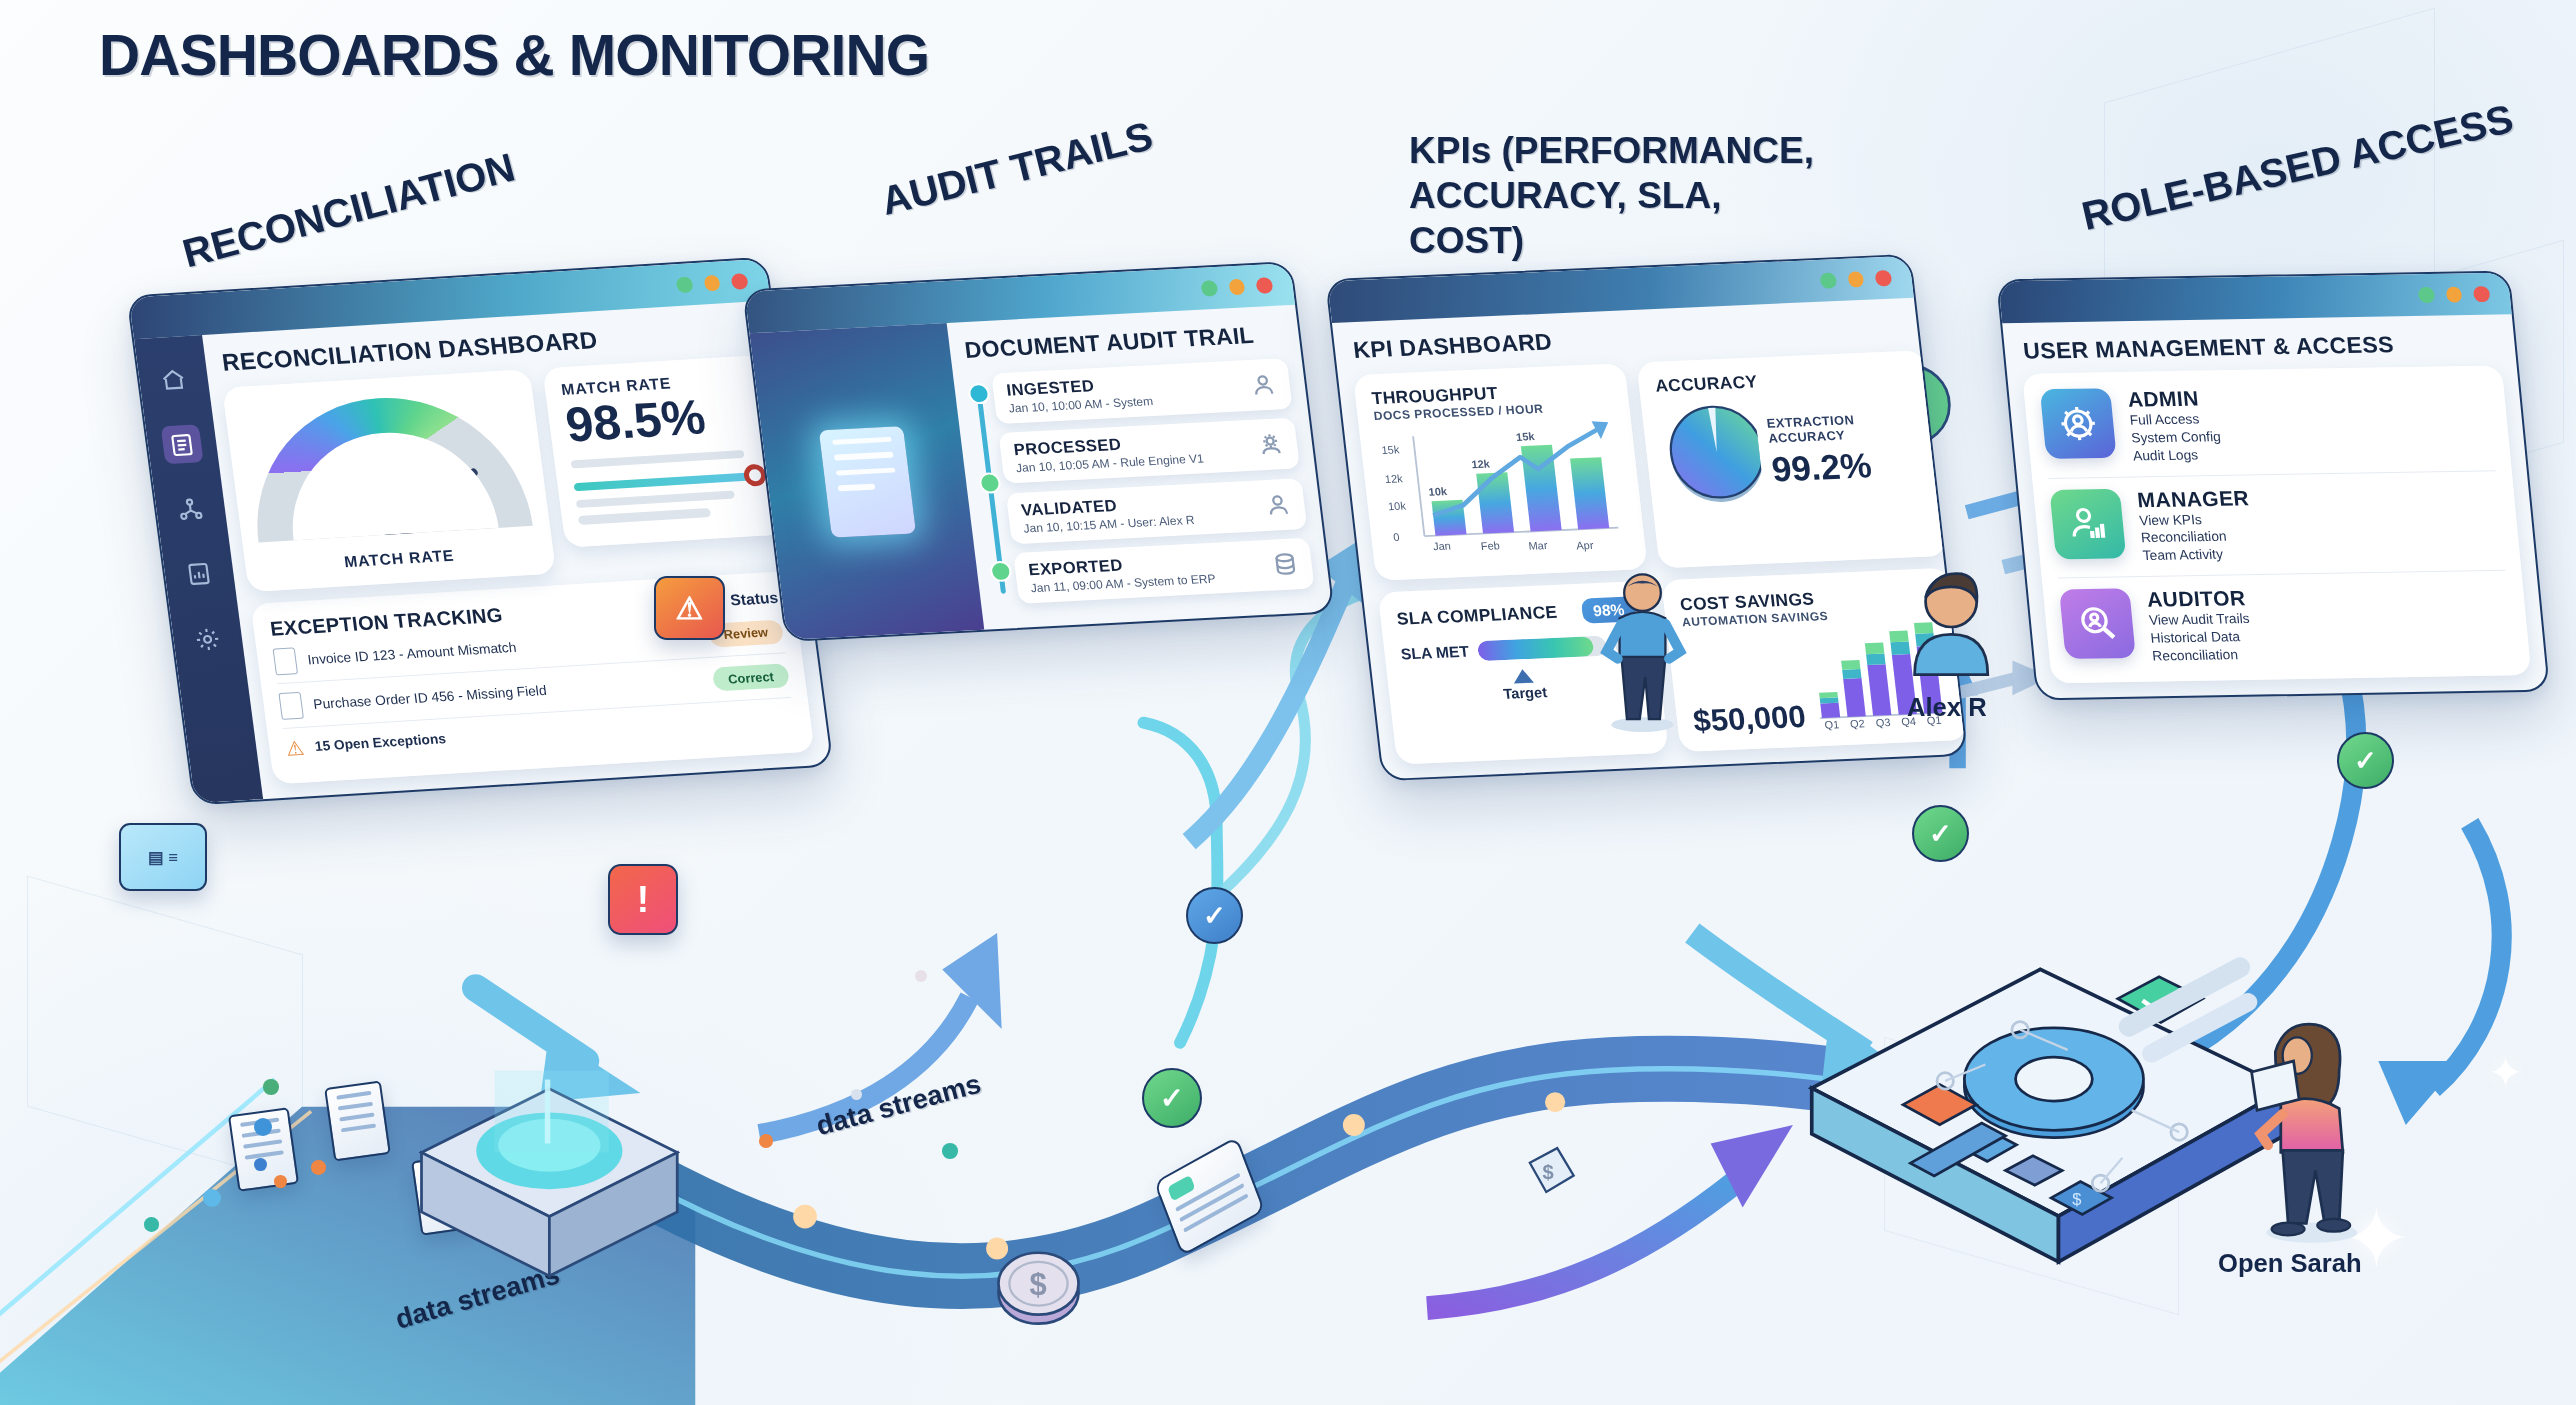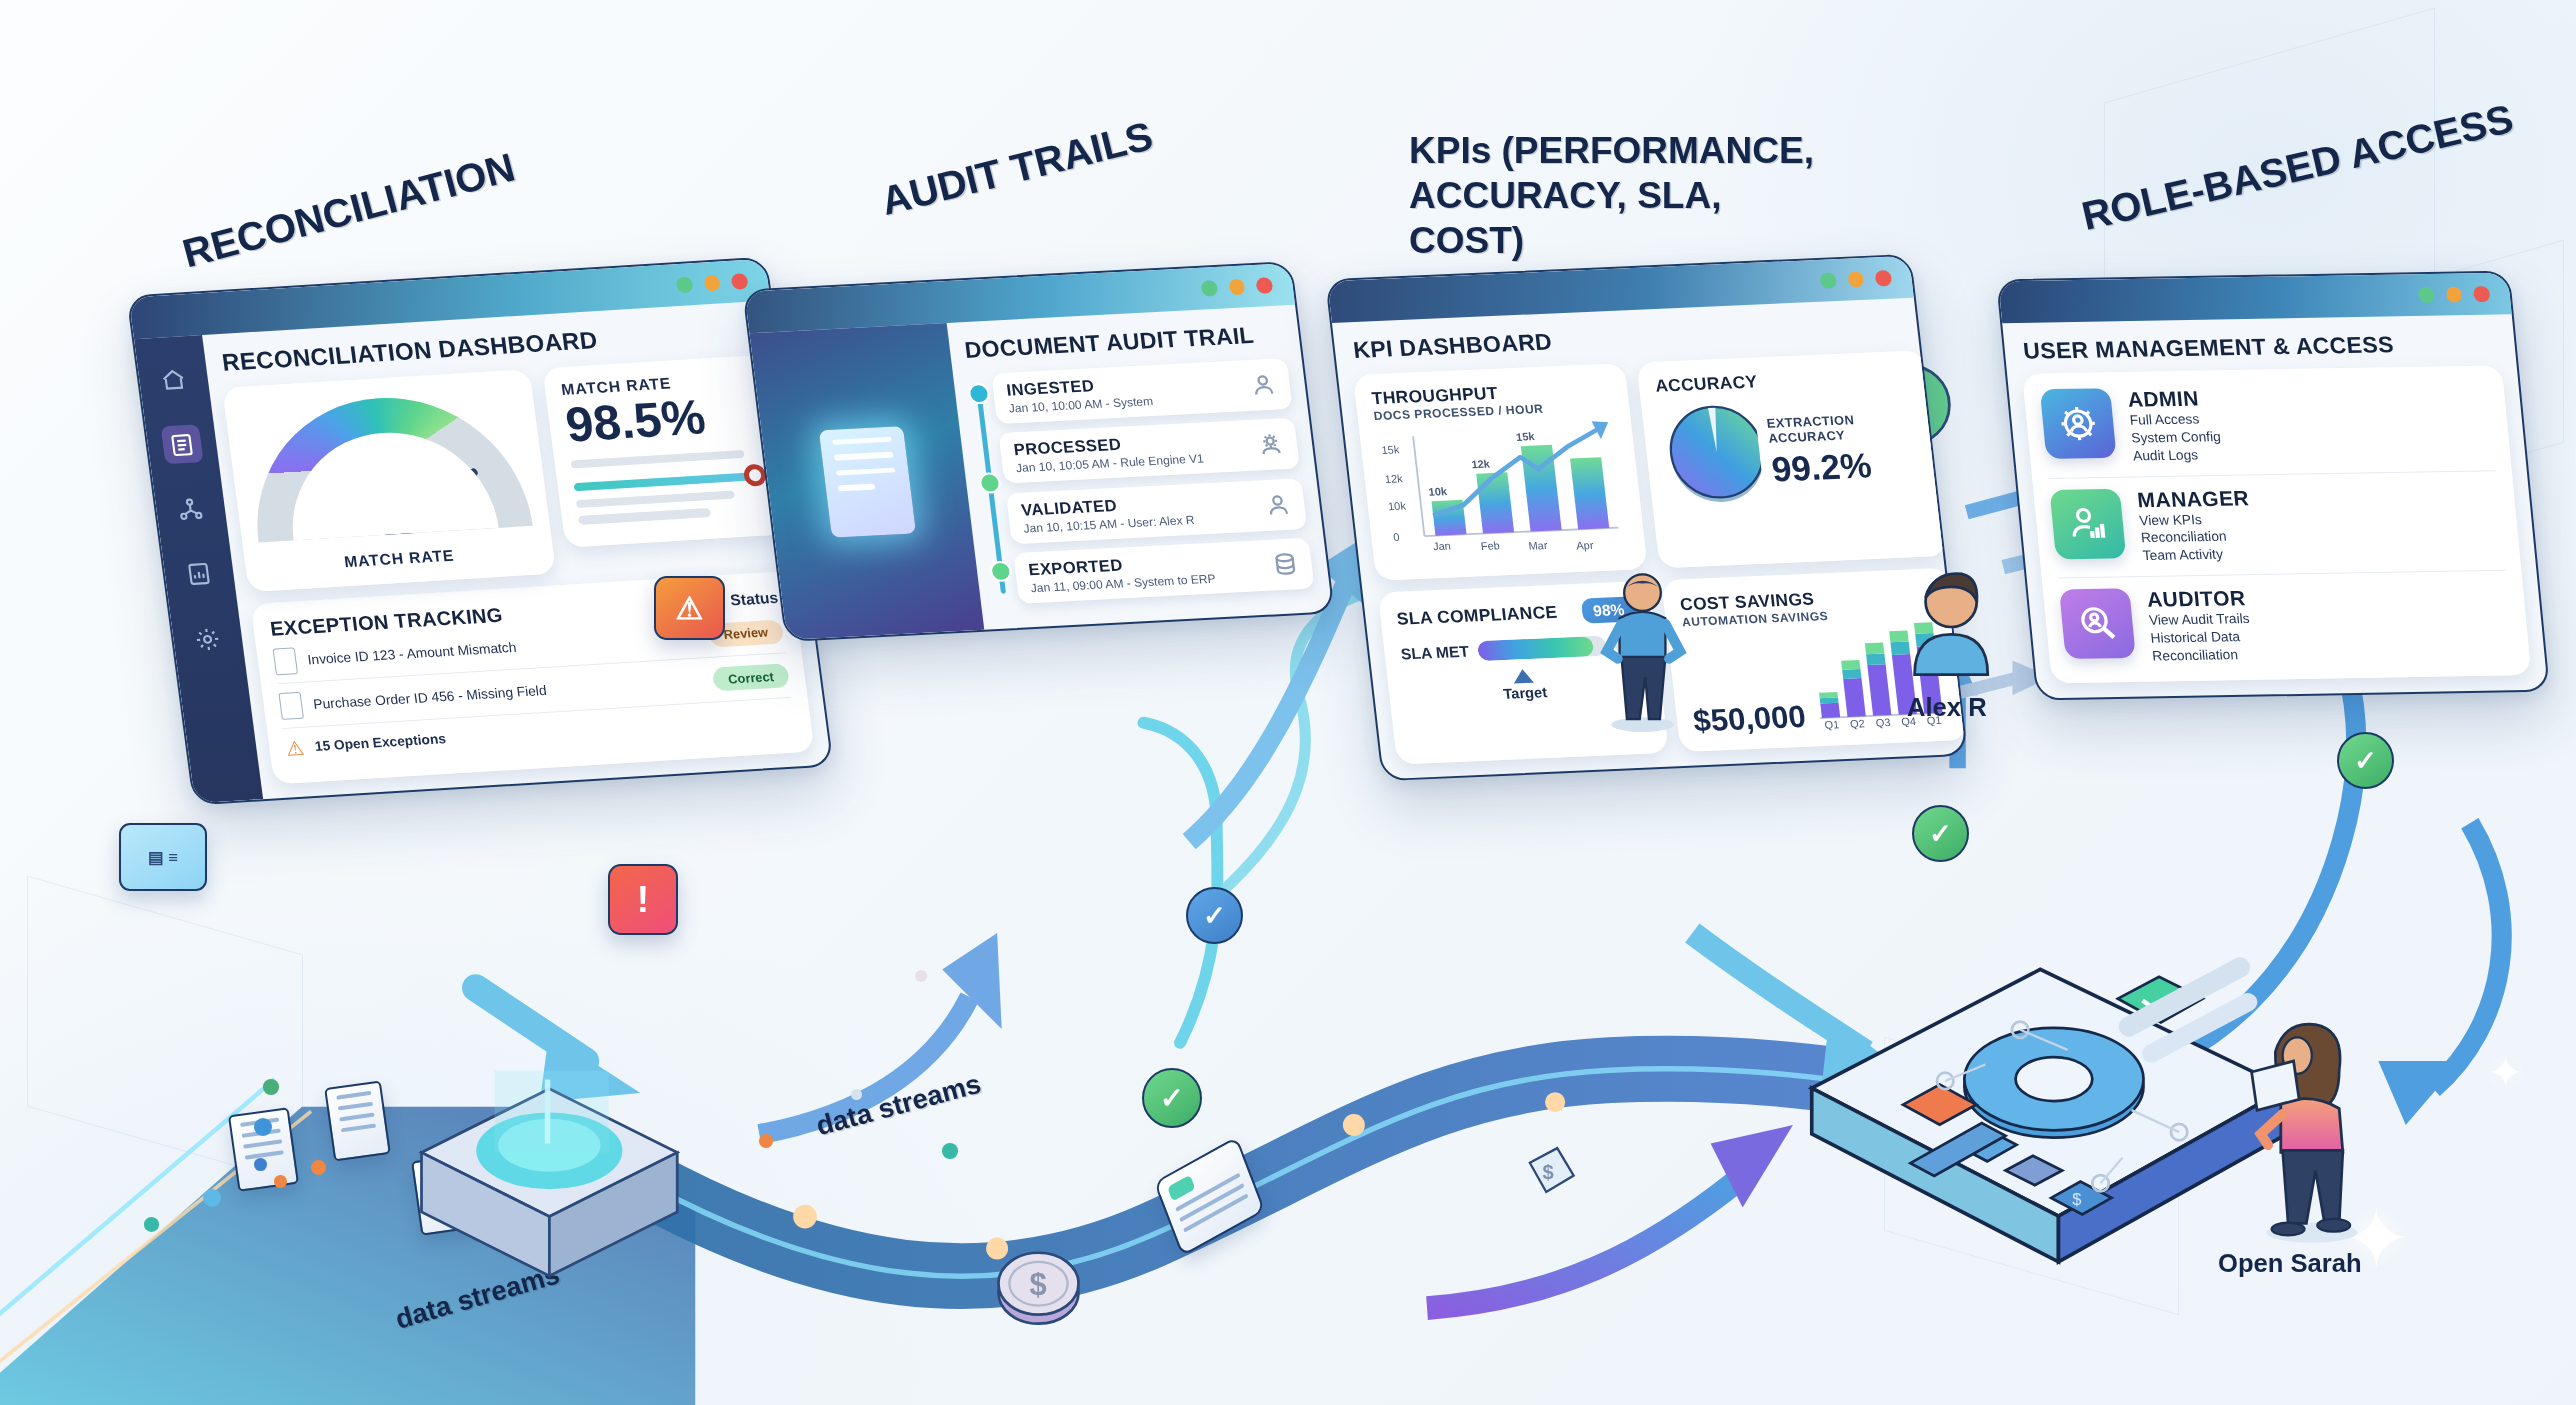--- a/index.html
+++ b/index.html
@@ -138,20 +138,21 @@
 <body>
 
 <div class="bgpoly p1"></div>
 <div class="bgpoly p2"></div>
 <div class="bgpoly p3"></div>
 <div class="bgpoly p4"></div>
 <div class="sparkle" style="left:2342px;top:1198px;">✦</div>
 <div class="sparkle" style="left:2488px;top:1052px;font-size:42px;">✦</div>
 
 <div id="header">
+  <div id="title">DASHBOARDS &amp; MONITORING</div>
 </div>
 
 <svg style="position:absolute;left:0;top:0;width:2576px;height:1405px;" viewBox="0 0 2816 1536" width="2576" height="1405">
   <defs>
     <linearGradient id="pipeA" x1="0" y1="1" x2="1" y2="0">
       <stop offset="0" stop-color="#63c8e0"></stop>
         <stop offset="1" stop-color="#4a6fae"></stop>
     </linearGradient>
     <linearGradient id="pipeB" x1="0" y1="0" x2="1" y2="0">
       <stop offset="0" stop-color="#2f6fa8"></stop>

